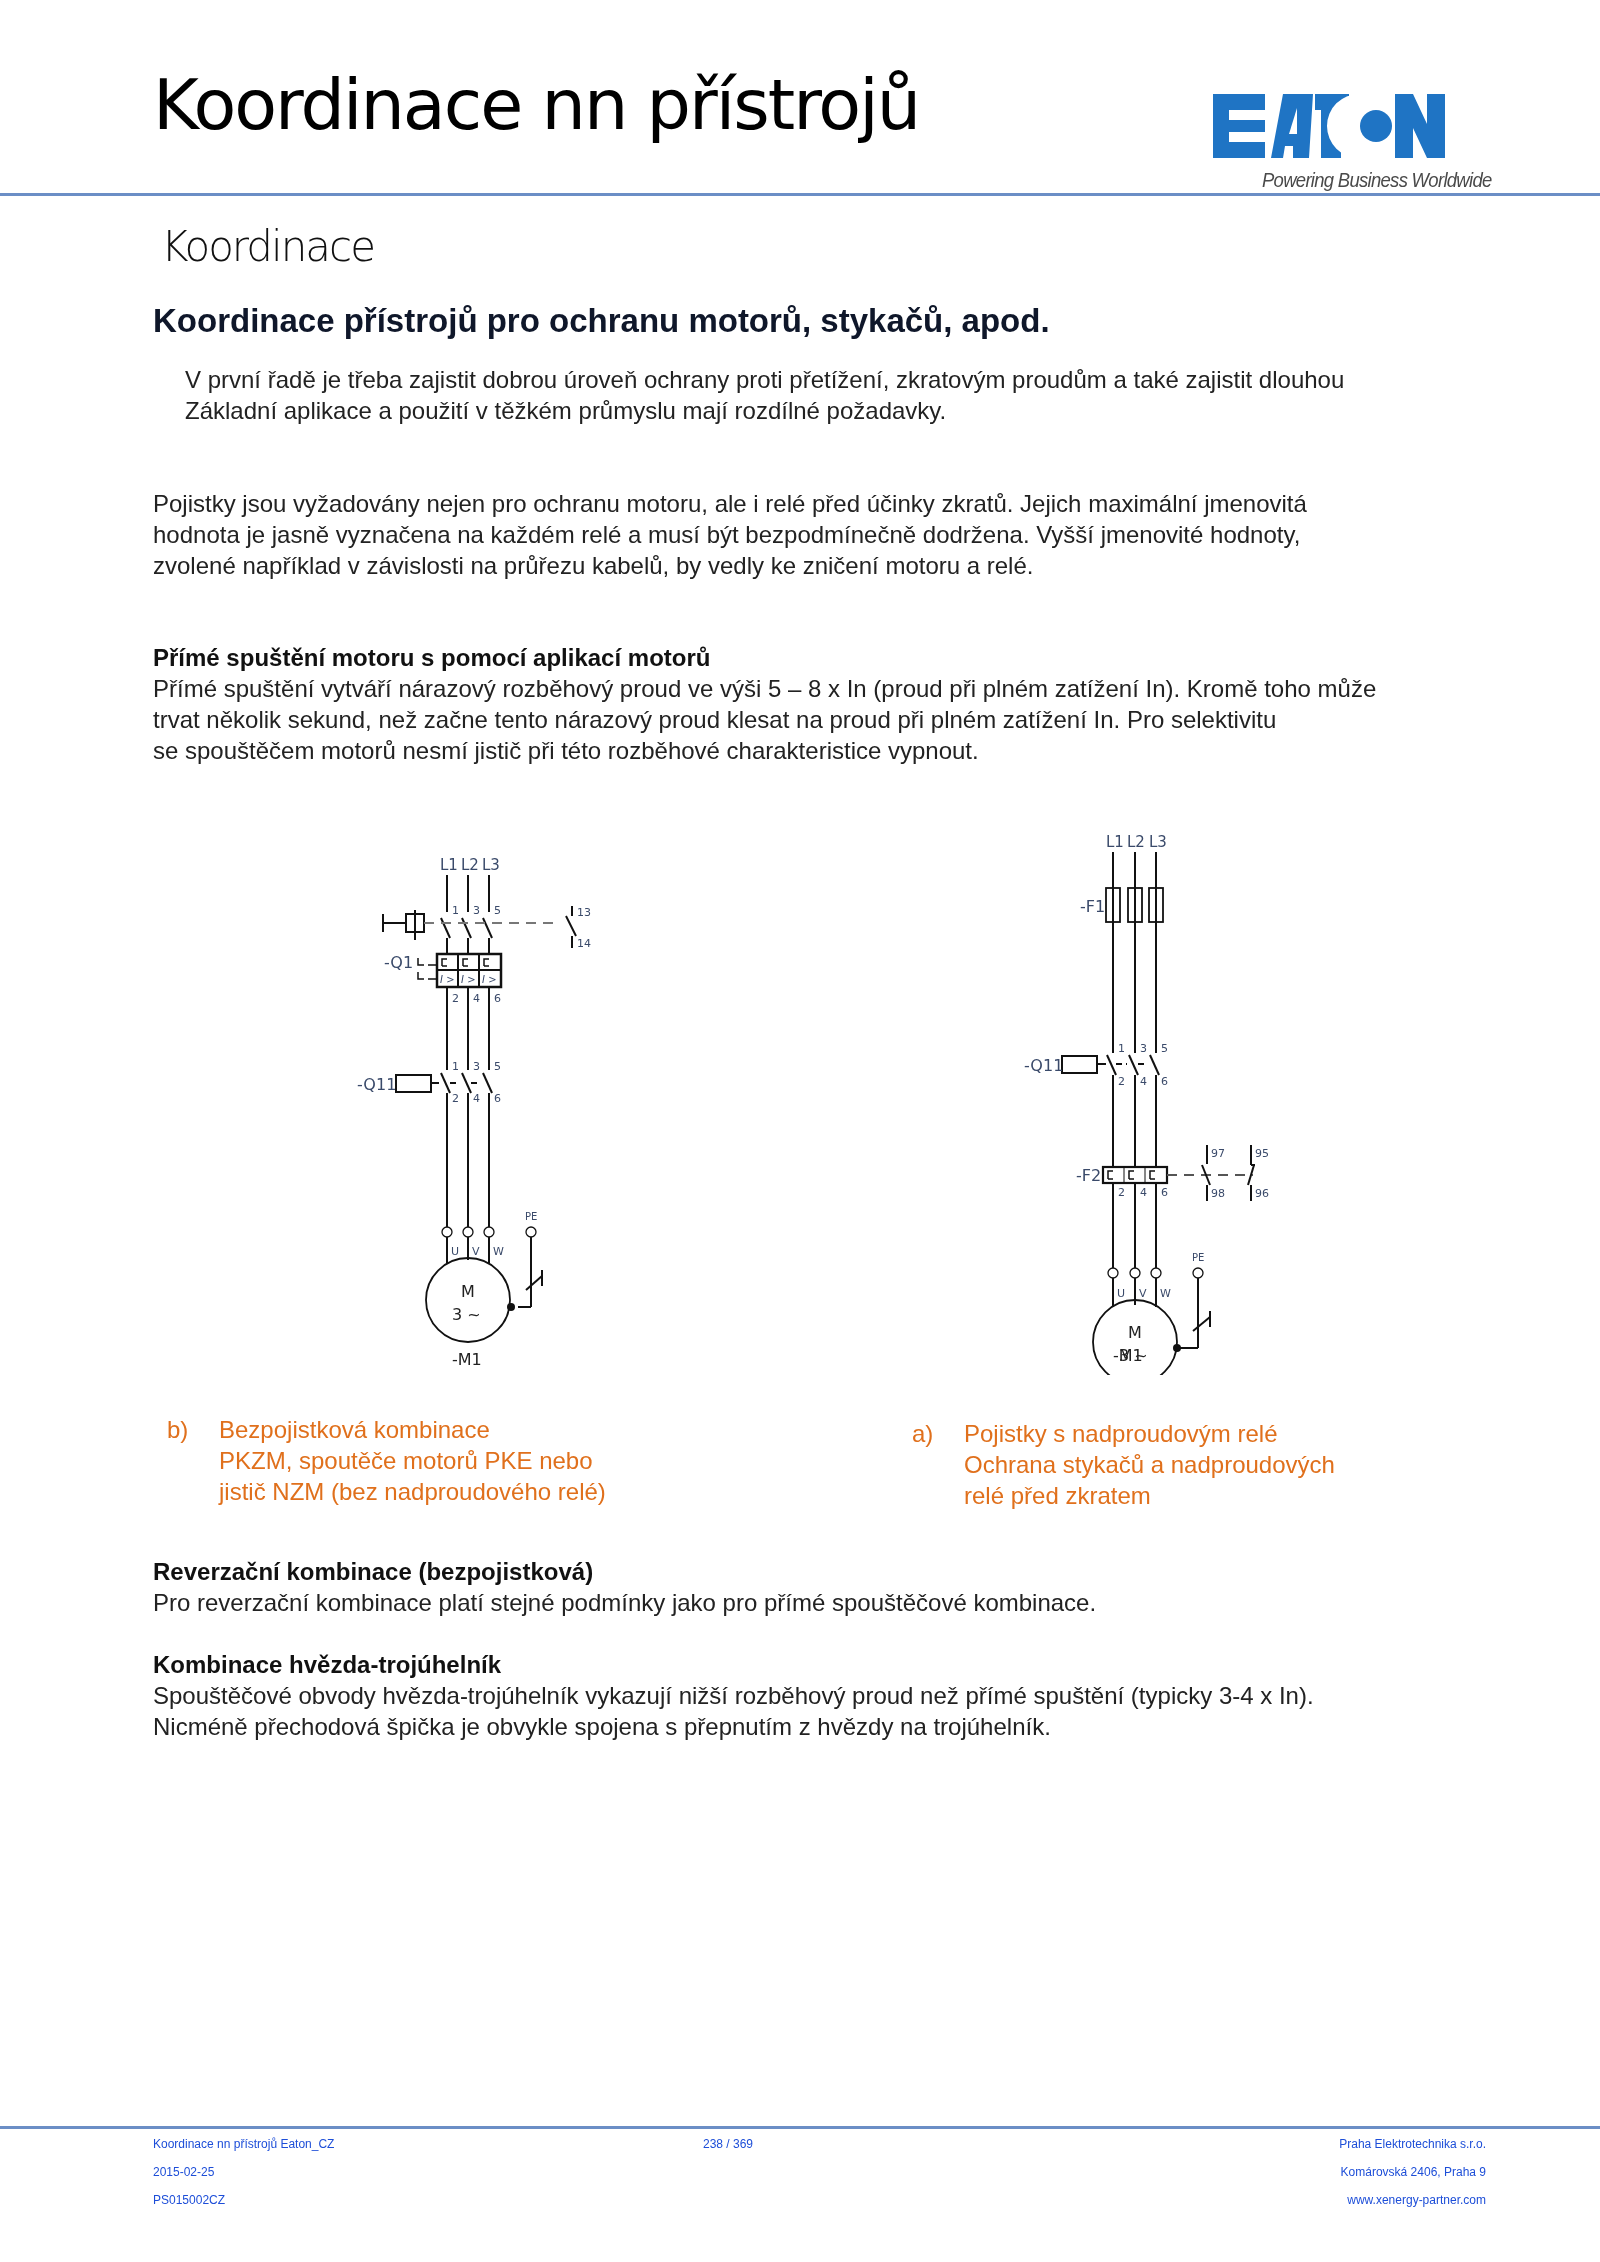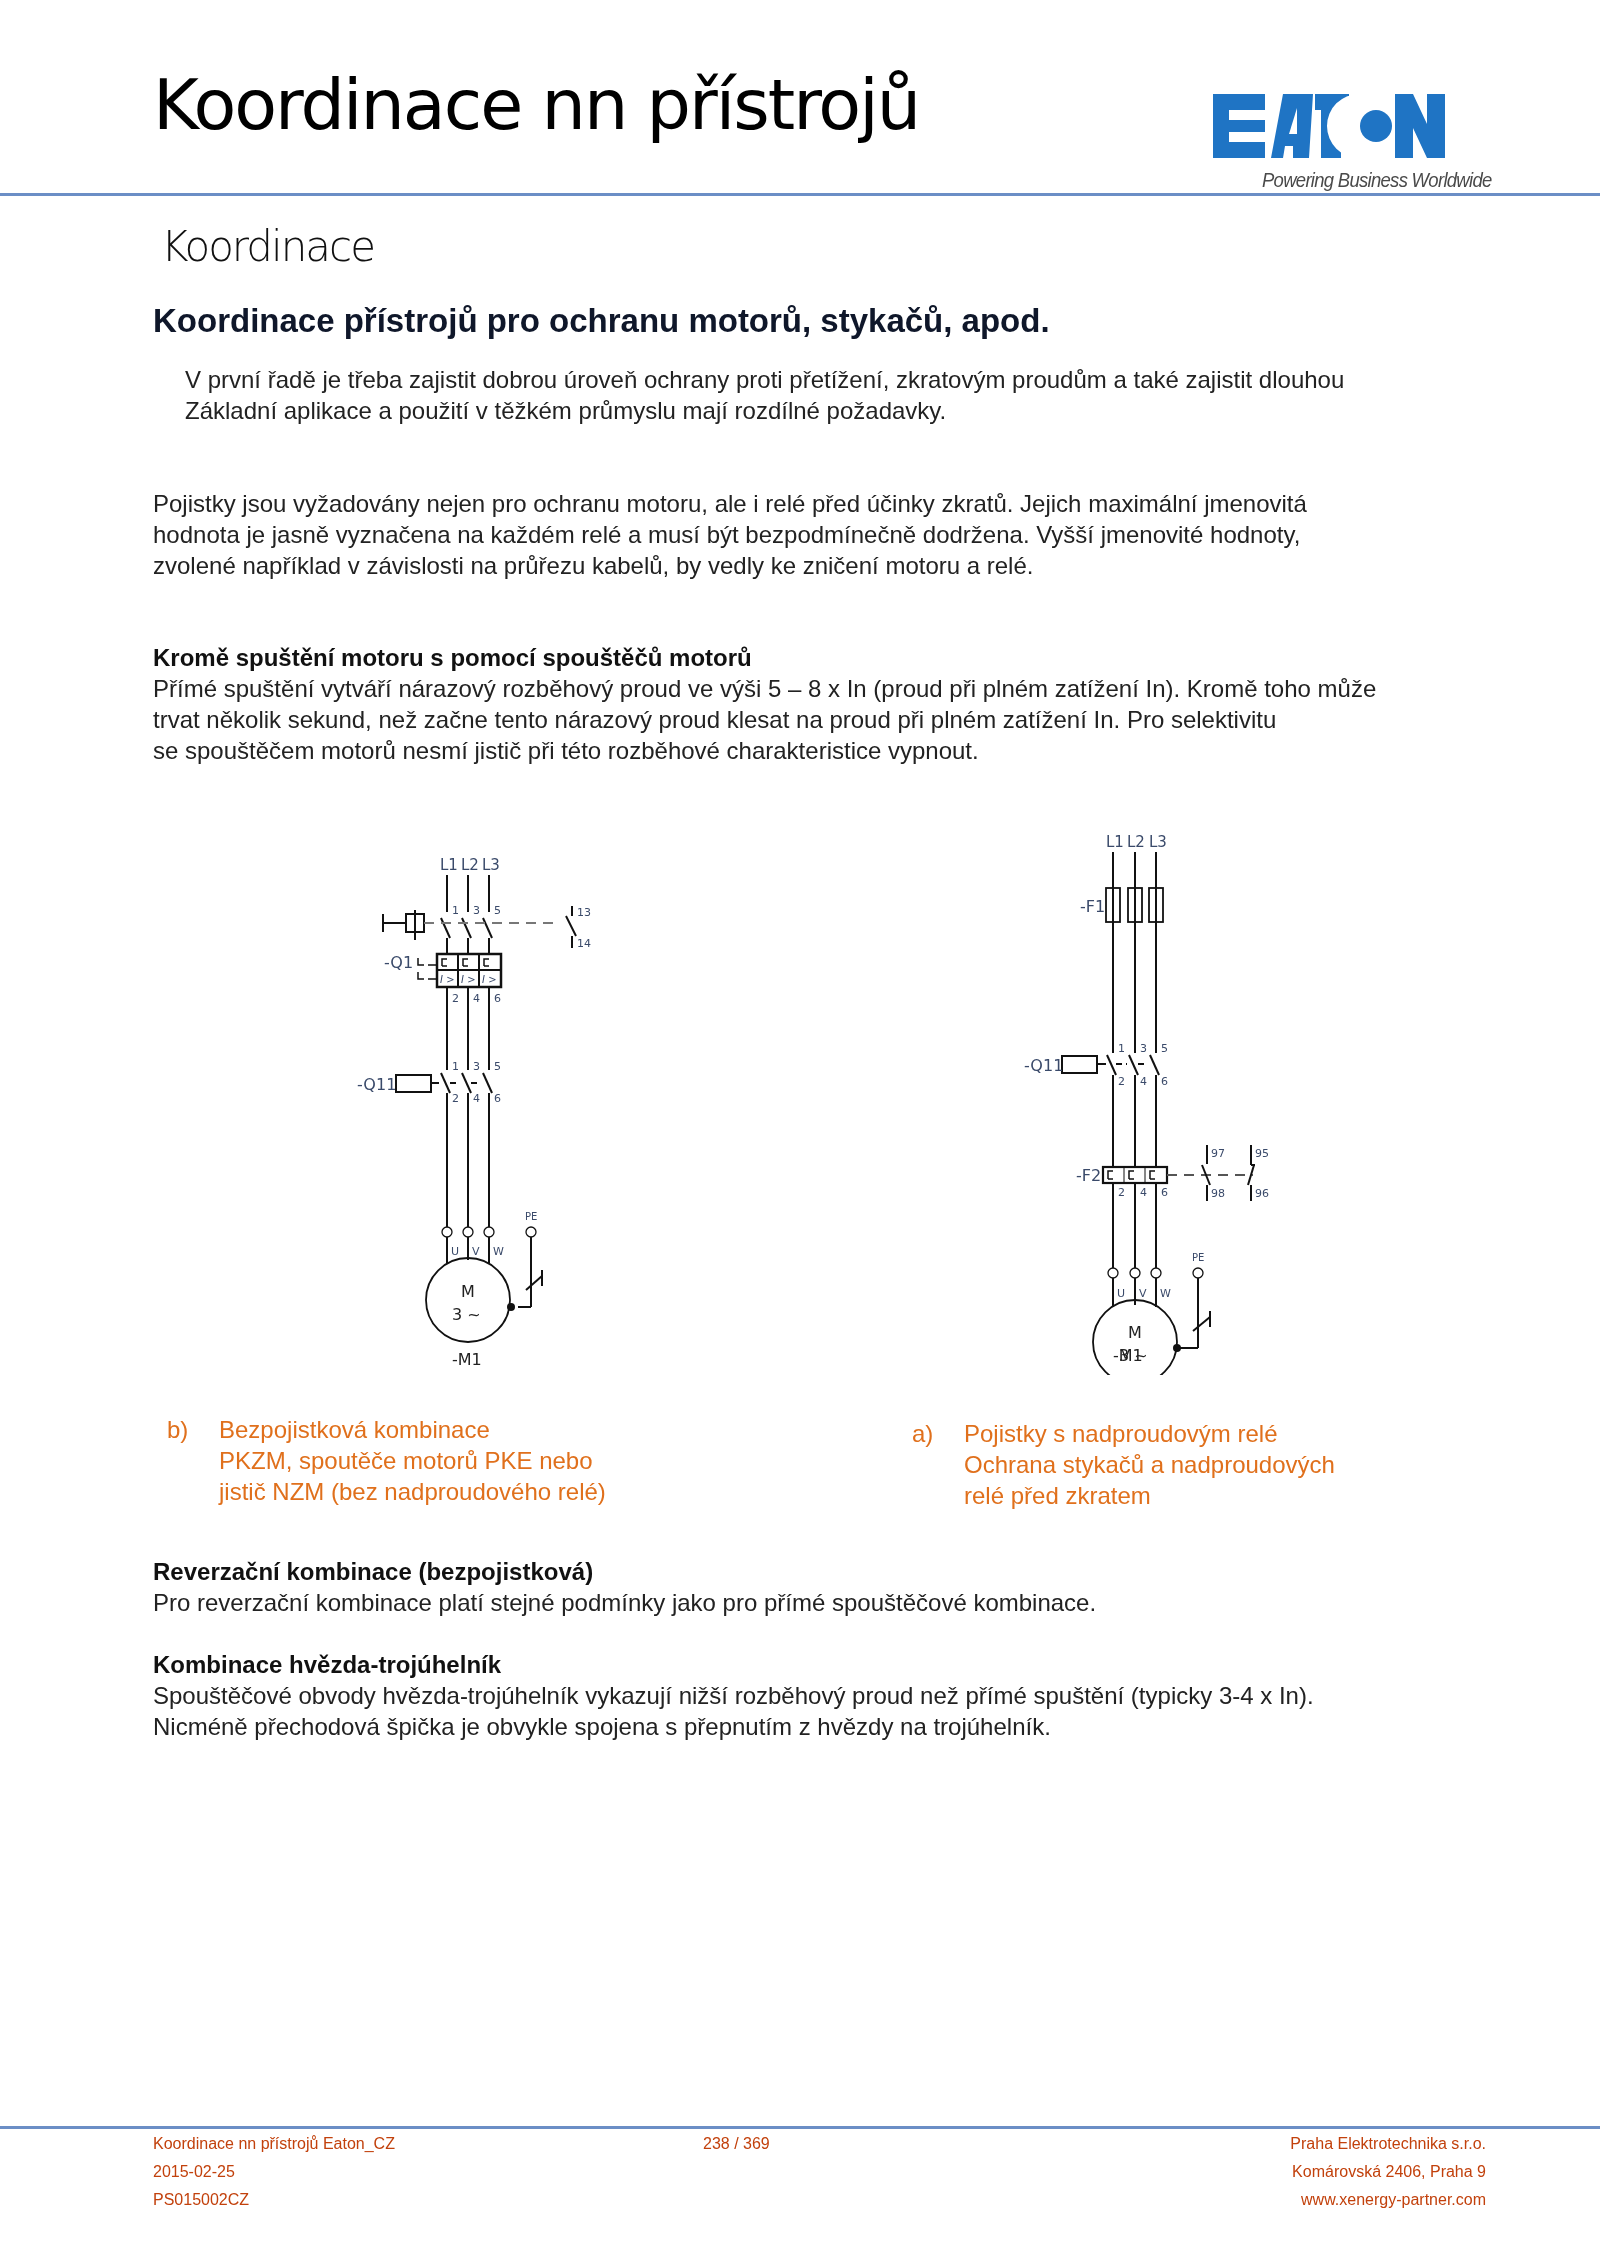--- a/index.html
+++ b/index.html
@@ -17,21 +17,21 @@
   .blue-heading { left: 153px; top: 293px; font-size: 33px; font-weight: bold; color: #0f172a; line-height: 1; white-space: nowrap; margin-top: 11px; }
   .block { left: 153px; width: 1380px; font-size: 24px; line-height: 31px; color: #222; }
   .block p { margin: 0; white-space: nowrap; }
   .block h3 { margin: 0; font-size: 24px; font-weight: bold; color: #111; line-height: 31px; white-space: nowrap; }
   .diagram { position: absolute; }
   .diagram svg { display: block; }
   .diag-text { font-family: "DejaVu Sans", sans-serif; fill: #3a4a6a; }
   .caption { font-size: 24px; line-height: 31px; color: #e0701c; }
   .caption .lbl { position: absolute; left: 0; top: 0; }
   .caption .txt { position: absolute; left: 52px; top: 0; white-space: nowrap; }
-  .footer { font-size: 16px; line-height: 28px; color: #c2410c; }
+  .footer { font-size: 12px; line-height: 28px; color: #1d4ed8; }
   .footer p { margin: 0; white-space: nowrap; }
   .footer.right p { text-align: right; }
 </style>
 </head>
 <body>
 
 <div class="abs title">Koordinace nn přístrojů</div>
 
 <div class="abs logo">
   <svg width="232" height="64" viewBox="0 0 232 64">
@@ -66,21 +66,21 @@
   <p>Základní aplikace a použití v těžkém průmyslu mají rozdílné požadavky.</p>
 </div>
 
 <div class="abs block" style="top:488px;">
   <p>Pojistky jsou vyžadovány nejen pro ochranu motoru, ale i relé před účinky zkratů. Jejich maximální jmenovitá</p>
   <p>hodnota je jasně vyznačena na každém relé a musí být bezpodmínečně dodržena. Vyšší jmenovité hodnoty,</p>
   <p>zvolené například v závislosti na průřezu kabelů, by vedly ke zničení motoru a relé.</p>
 </div>
 
 <div class="abs block" style="top:642px;">
-  <h3>Kromě spuštění motoru s pomocí spouštěčů motorů</h3>
+  <h3>Přímé spuštění motoru s pomocí aplikací motorů</h3>
   <p>Přímé spuštění vytváří nárazový rozběhový proud ve výši 5 – 8 x In (proud při plném zatížení In). Kromě toho může</p>
   <p>trvat několik sekund, než začne tento nárazový proud klesat na proud při plném zatížení In. Pro selektivitu</p>
   <p>se spouštěčem motorů nesmí jistič při této rozběhové charakteristice vypnout.</p>
 </div>
 
 <div class="diagram" style="left:340px; top:830px;">
   <svg width="260" height="550" viewBox="0 0 260 550">
     <g stroke="#111" stroke-width="2" fill="none">
 
       <line x1="107" y1="45" x2="107" y2="82"></line>

